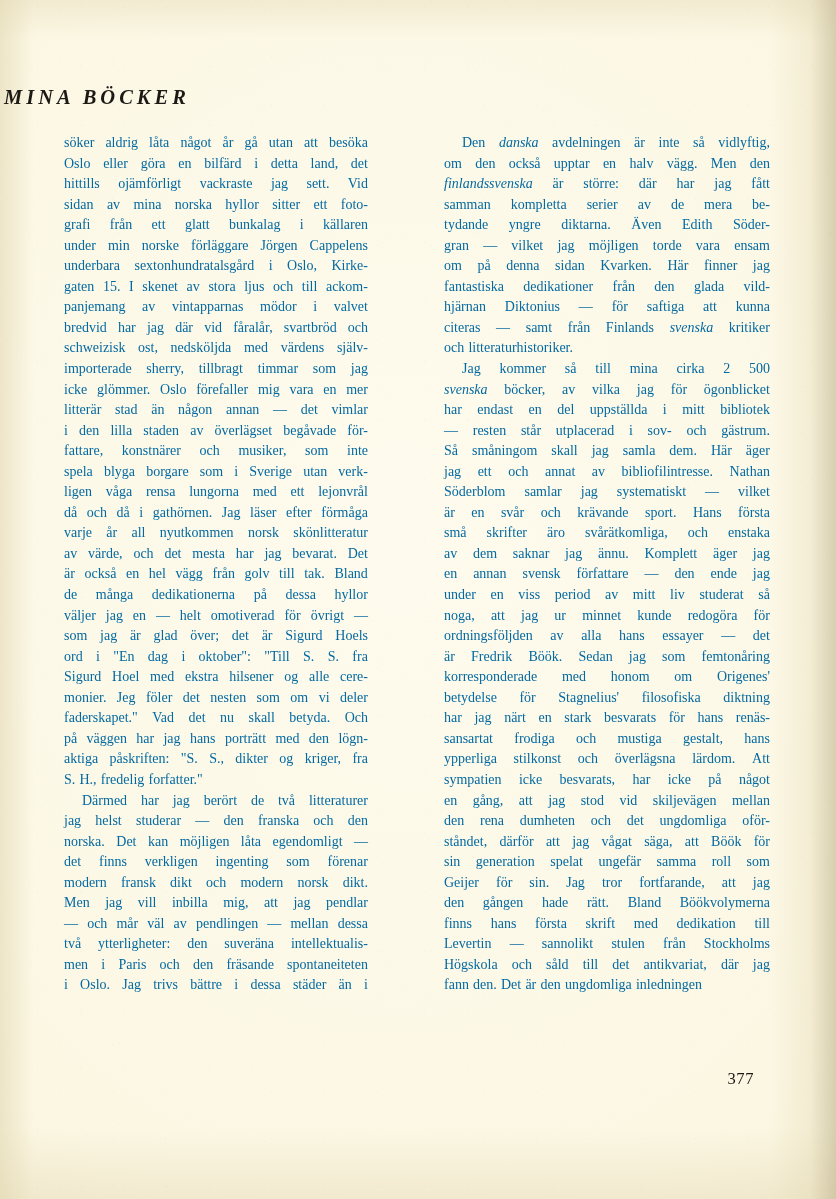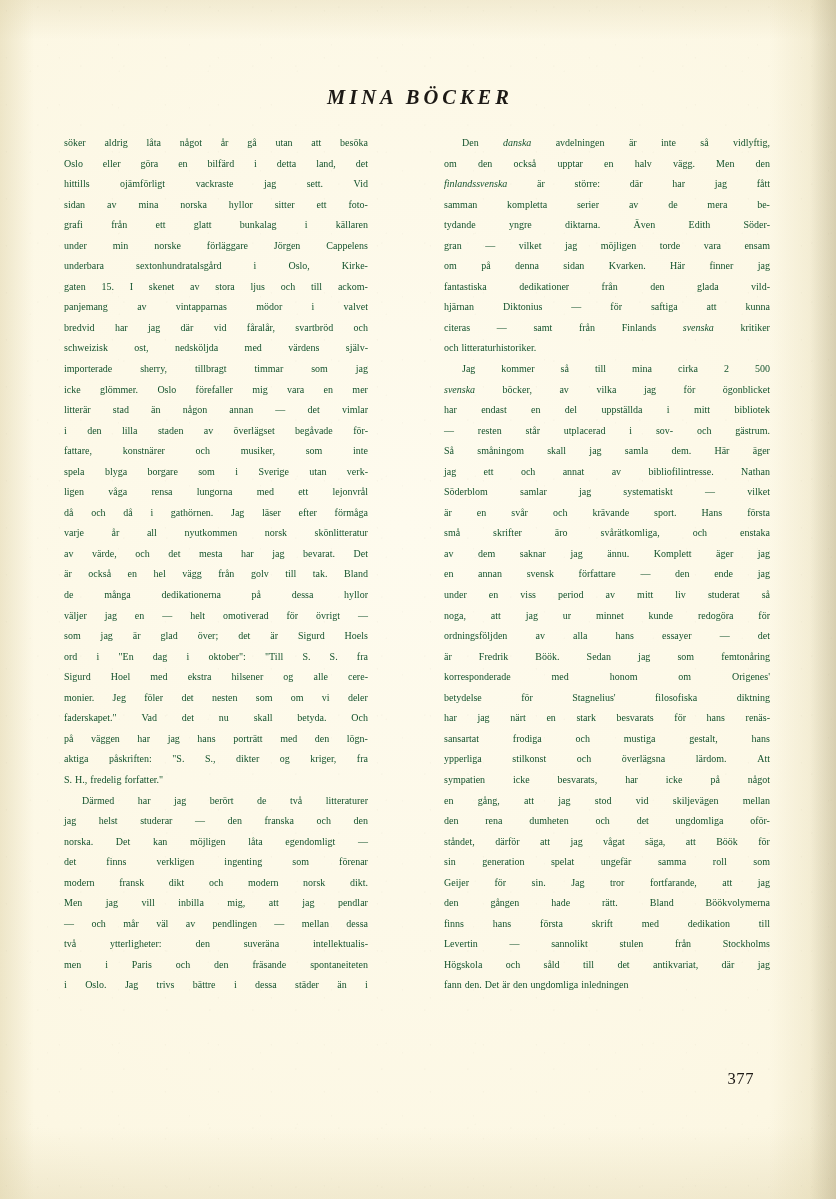--- a/index.html
+++ b/index.html
@@ -47,43 +47,43 @@
     left: 0; top: 0;
     width: 836px;
     height: 1199px;
   }
 
   .page-heading {
     position: absolute;
     top: 86px;
     left: 0;
     width: 836px;
-    text-align: center;
+    text-align: left;
     font-style: italic;
     font-weight: 700;
     font-size: 20.5px;
     letter-spacing: 4.0px;
     color: #1d1a16;
     text-indent: 4px;
   }
 
   .columns {
     position: absolute;
     top: 133px;
     left: 64px;
     width: 706px;
     display: flex;
     justify-content: space-between;
   }
 
   .col {
     width: 304px;
-    font-size: 10px;
+    font-size: 14px;
     line-height: 20.55px;
-    color: #14532d;
+    color: #0369a1;
     text-align: justify;
     text-align-last: left;
   }
   .col.right { width: 326px; }
 
   
   .ln {
     display: flex;
     white-space: pre;
     font-weight: 500;

